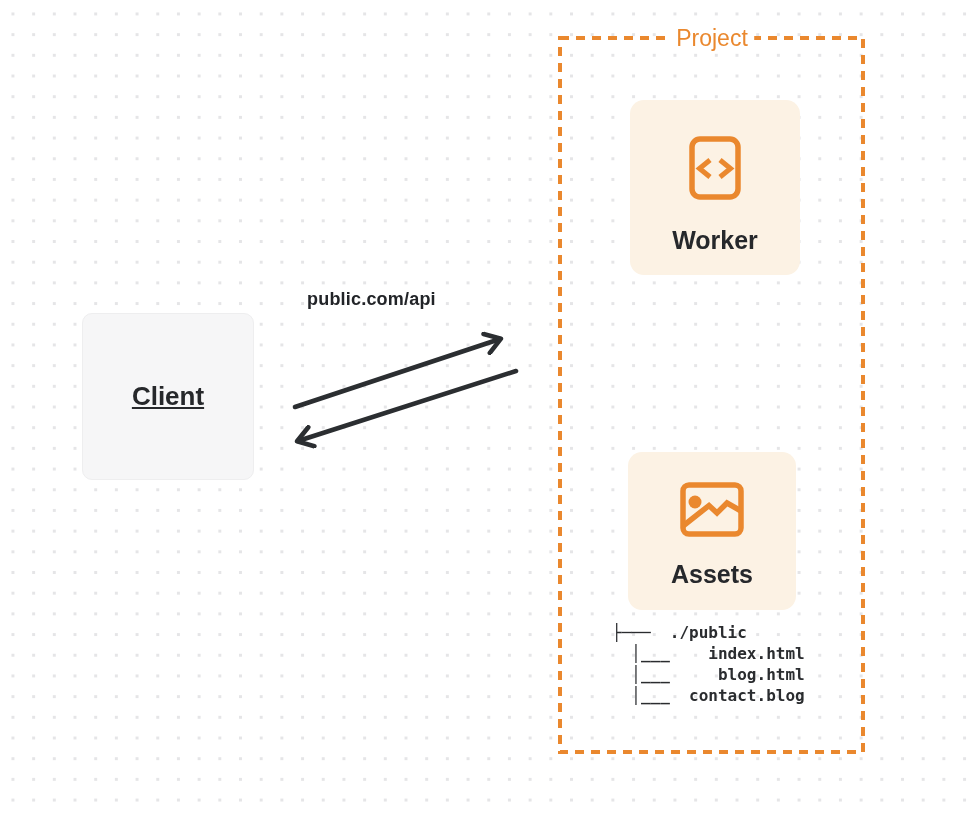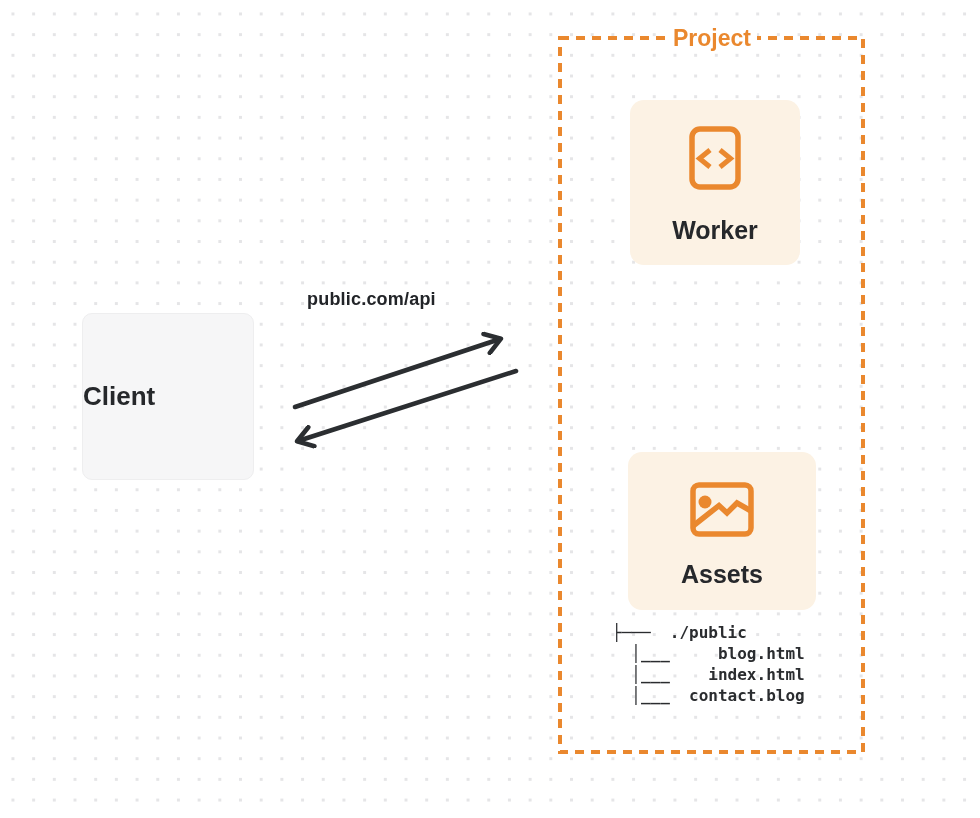--- a/index.html
+++ b/index.html
@@ -13,35 +13,35 @@
     color:#26282b;
   }
   .arrows{position:absolute;left:0;top:0;width:980px;height:818px;pointer-events:none;}
   .url-label{
     position:absolute;left:307px;top:289px;
     font-size:18px;font-weight:700;color:#222428;letter-spacing:.2px;
   }
   .client-card{
     position:absolute;left:82px;top:313px;width:170px;height:165px;
     background:#f6f6f7;border:1px solid #eeeeef;border-radius:10px;
-    display:flex;align-items:center;
+    display:flex;align-items:center;justify-content:center;text-decoration:underline;
   }
   .client-card .card-label{font-size:26px;font-weight:700;}
   .project-border{position:absolute;left:554px;top:32px;width:316px;height:728px;}
   .project-label{
     position:absolute;left:712px;top:24px;transform:translateX(-50%);
     background:#ffffff;padding:0 6px;
-    font-size:23px;font-weight:700;line-height:28px;color:#ea882e;
+    font-size:23px;font-weight:400;line-height:28px;color:#ea882e;
   }
   .node-card{
     position:absolute;border-radius:14px;background:#fcf2e4;
     display:flex;flex-direction:column;align-items:center;
   }
-  .worker-card{left:630px;top:100px;width:170px;height:165px;padding-top:26px;box-sizing:content-box;height:139px;}
-  .assets-card{left:628px;top:452px;width:188px;padding-top:30px;height:128px;}
+  .worker-card{left:630px;top:100px;width:170px;height:165px;padding-top:36px;box-sizing:content-box;height:139px;}
+  .assets-card{left:628px;top:452px;width:168px;padding-top:30px;height:128px;}
   .node-card .card-label{font-size:25px;font-weight:700;color:#26282b;}
   .worker-card .card-label{margin-top:26px;}
   .assets-card .card-label{margin-top:23px;}
   .tree{
     position:absolute;left:606px;top:616px;margin:6px;
     font-family:"DejaVu Sans Mono",monospace;
     font-size:16px;font-weight:700;line-height:21px;
     color:#2a2c2f;white-space:pre;
   }
 </style>
@@ -82,15 +82,15 @@
 
   <div class="node-card assets-card">
     <svg width="64" height="55" viewBox="0 0 64 55" xmlns="http://www.w3.org/2000/svg">
       <rect x="3" y="3" width="58" height="49" rx="6" fill="none" stroke="#ea882e" stroke-width="5.5"></rect>
       <circle cx="15" cy="20" r="6.5" fill="#ea882e"></circle>
       <path d="M3 44 L29 23.5 L37 31 L47 21 L61 29" fill="none" stroke="#ea882e" stroke-width="5.5" stroke-linejoin="miter"></path>
     </svg>
     <div class="card-label">Assets</div>
   </div>
 
-  <pre class="tree"><div>├───  ./public</div><div>  │___     blog.html</div><div>  │___    index.html</div><div>  │___  contact.blog</div></pre>
+  <pre class="tree"><div>├───  ./public</div><div>  │___    index.html</div><div>  │___     blog.html</div><div>  │___  contact.blog</div></pre>
 
 </div>
 
 </body></html>

